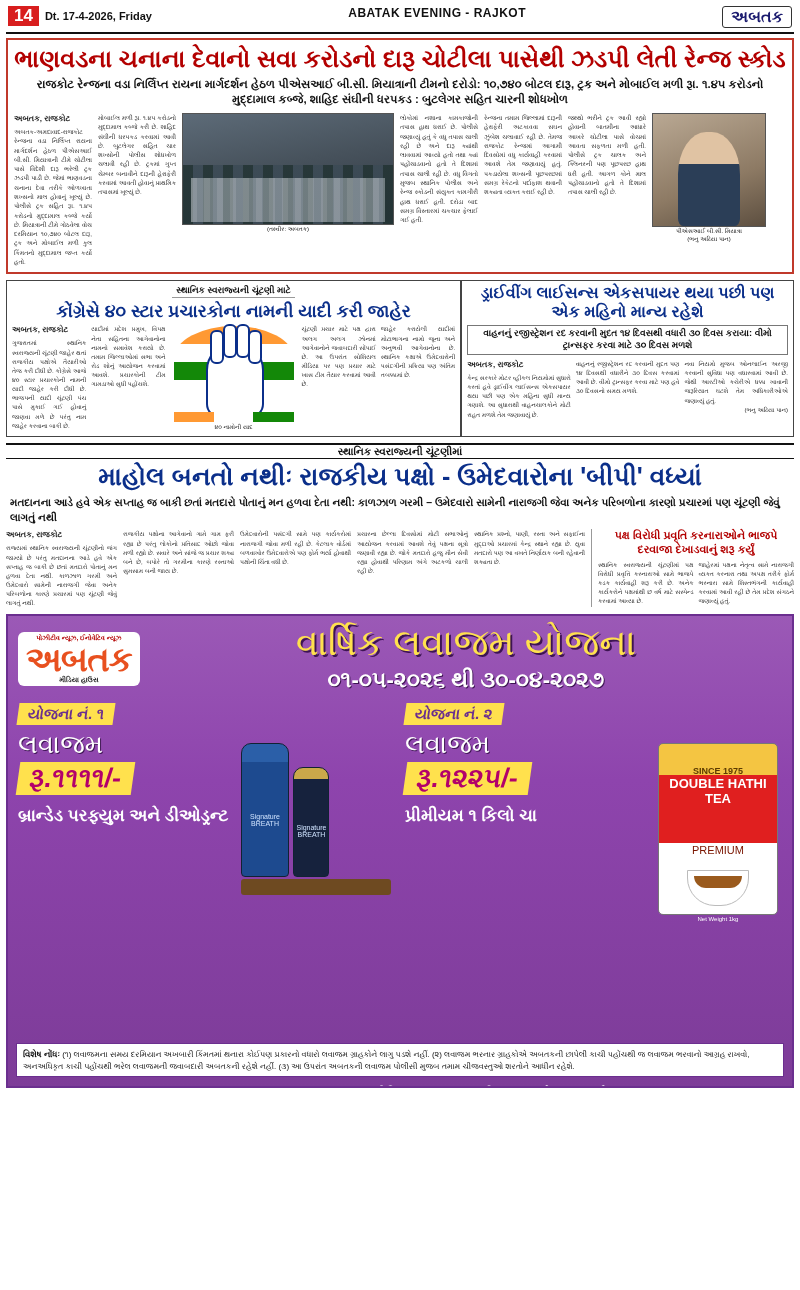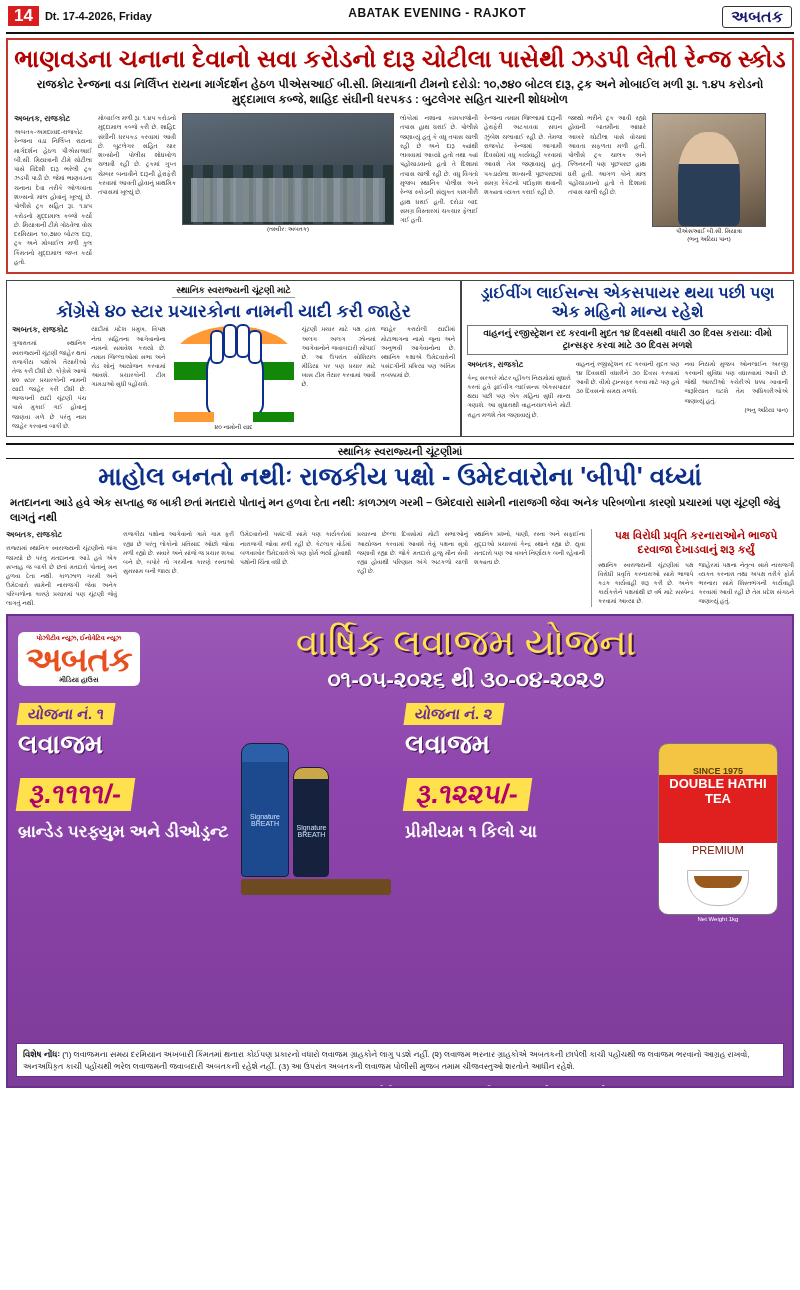--- a/index.html
+++ b/index.html
@@ -70,29 +70,29 @@
   .logo-box{background:#fff;border-radius:6px;padding:3px 8px;text-align:center;line-height:1;}
   .logo-tag{font-size:6.5px;color:#b30000;font-weight:bold;}
   .logo-main{font-size:34px;font-weight:bold;color:#e8501f;letter-spacing:-1px;}
   .logo-sub{font-size:7px;color:#222;font-weight:bold;}
   .ad-title{flex:1;text-align:center;}
   .ad-title .t1{font-size:37px;font-weight:normal;color:#ffe14d;text-shadow:2px 2px 0 #3d1452;line-height:1.05;}
   .ad-title .t2{font-size:22px;font-weight:bold;color:#ffffff;text-shadow:1px 1px 0 #3d1452;margin-top:4px;}
   .ad-body{display:flex;gap:10px;padding:10px;height:330px;}
   .scheme{flex:1;position:relative;}
   .sch-tag{background:#ffe14d;color:#6b2f8f;font-weight:bold;font-size:15px;padding:2px 10px;display:inline-block;transform:skewX(-8deg);}
-  .sch-lav{font-size:26px;color:#fff;font-weight:bold;margin:4px 0 16px 0;text-shadow:1px 1px 0 #3d1452;}
+  .sch-lav{font-size:26px;color:#fff;font-weight:normal;margin:4px 0 0 0;text-shadow:1px 1px 0 #3d1452;}
   .sch-price{background:#ffe14d;color:#b3006b;font-weight:bold;font-size:27px;display:inline-block;padding:1px 12px;transform:skewX(-8deg);margin-top:2px;}
   .sch-desc{color:#fff;font-size:17px;font-weight:bold;line-height:1.5;margin-top:8px;}
   .prod{position:absolute;right:4px;top:40px;}
   .bottle{width:46px;height:132px;border-radius:10px 10px 4px 4px;background:linear-gradient(180deg,#2b5fa8 0 14%,#1d4a8f 14% 100%);border:1px solid #123;display:inline-block;vertical-align:bottom;position:relative;}
   .bottle.dark{width:34px;height:108px;background:linear-gradient(180deg,#caa84a 0 10%,#16223d 10% 100%);}
   .bottle span{position:absolute;left:0;right:0;top:52%;text-align:center;color:#cfe3ff;font-size:7px;}
   .pedestal{width:150px;height:16px;background:#6e4a21;border-radius:3px;margin-top:2px;}
-  .teapack{width:118px;height:170px;background:linear-gradient(180deg,#f4c542 0 18%,#e01f1f 18% 58%,#ffffff 58% 100%);border:1px solid #777;border-radius:10px;position:relative;text-align:center;color:#fff;}
+  .teapack{width:118px;height:170px;background:linear-gradient(180deg,#f4c542 0 18%,#e01f1f 18% 58%,#ffffff 58% 100%);border:1px solid #777;border-radius:5px;position:relative;text-align:center;color:#fff;}
   .teapack .tp1{font-size:9px;font-weight:bold;margin-top:22px;color:#5b3a00;}
   .teapack .tp2{font-size:13px;font-weight:bold;}
   .teapack .tp3{font-size:11px;font-weight:normal;color:#7a1500;margin-top:38px;}
   .teapack .cup{position:absolute;left:50%;bottom:8px;transform:translateX(-50%);width:60px;height:34px;background:#fff;border:1px solid #bbb;border-radius:0 0 28px 28px;}
   .teapack .cup:before{content:"";position:absolute;left:6px;right:6px;top:5px;height:12px;background:#9a5a1d;border-radius:0 0 20px 20px;}
   .note{background:#fff;border:1px solid #6b2f8f;margin:0 8px 6px 8px;padding:4px 6px;font-size:8px;line-height:1.45;}
   .note b{font-size:8.5px;}
   .ad-foot{text-align:center;color:#fff;font-weight:bold;font-size:15px;line-height:1.5;padding-bottom:6px;}
 </style>
 </head>

